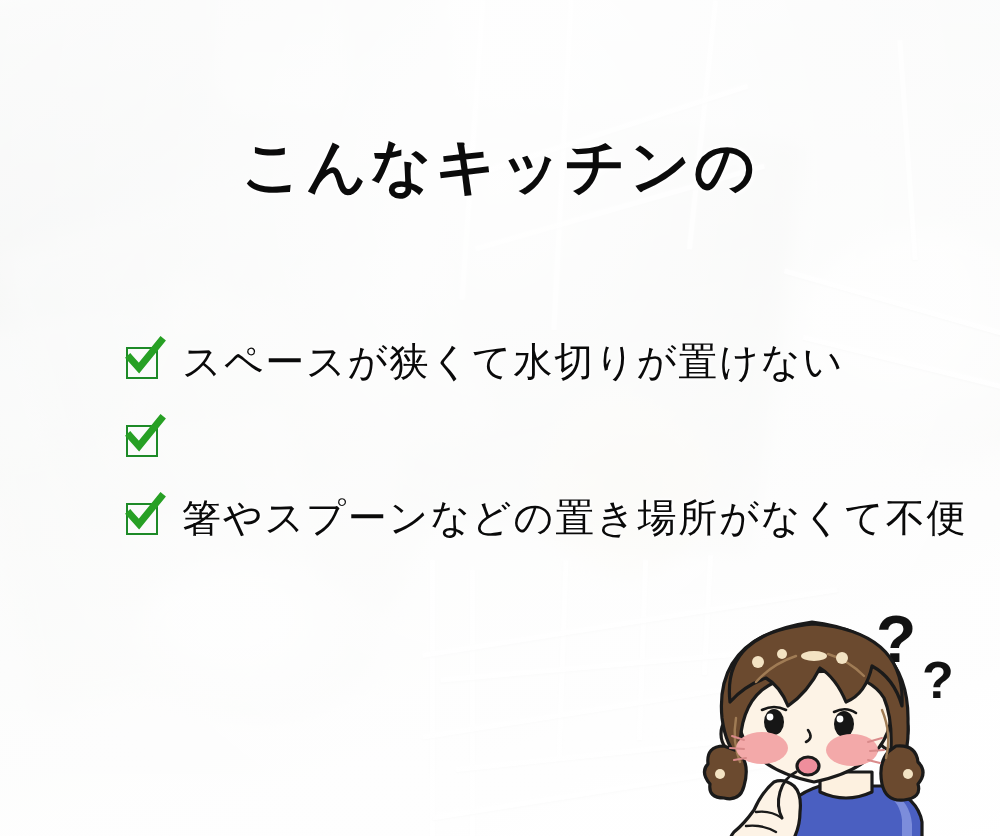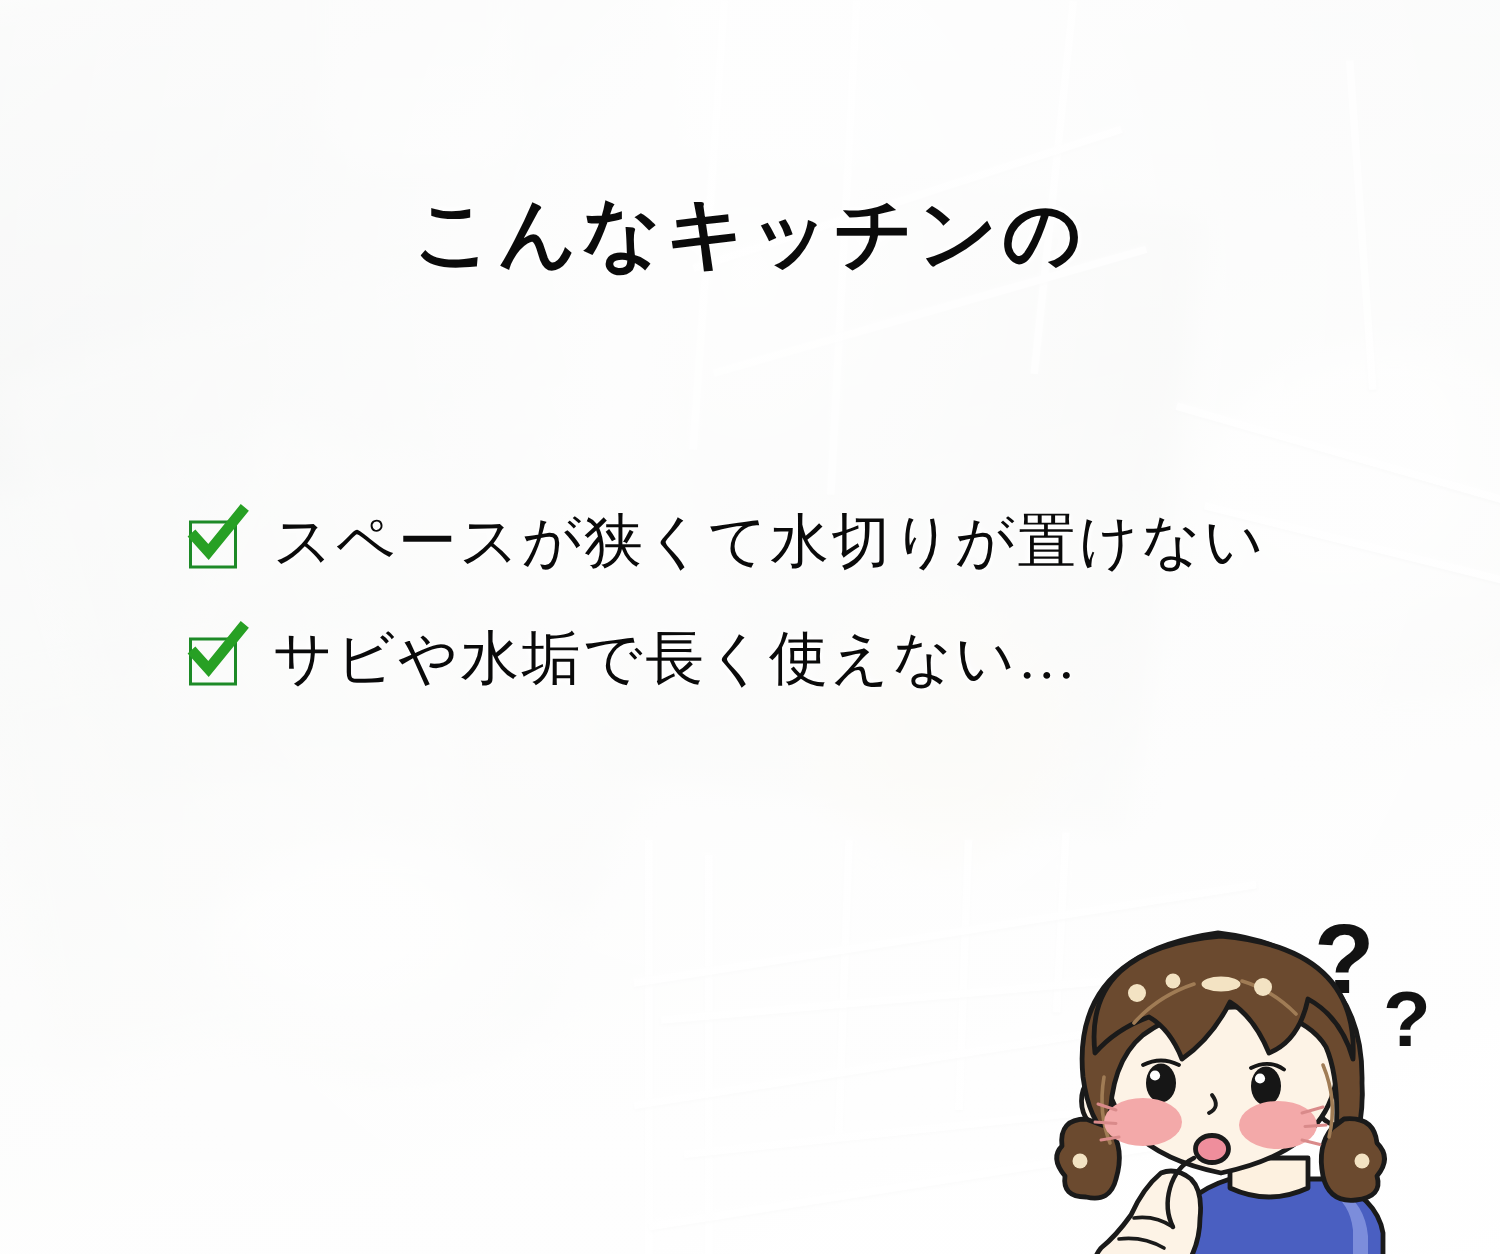--- a/index.html
+++ b/index.html
@@ -131,21 +131,21 @@
   }
 
   .headline {
     position: absolute;
     left: 0;
     top: 86px;
     width: 1000px;
     text-align: center;
     color: #0b0b0b;
     font-family: "Liberation Serif", "DejaVu Serif", serif;
-    font-size: 52px;
+    font-size: 60px;
     line-height: 1.38;
     letter-spacing: .055em;
     text-shadow:
       0 0 8px #ffffff, 0 0 14px #ffffff,
       1px 0 5px #ffffff, -1px 0 5px #ffffff,
       0 1px 5px #ffffff, 0 -1px 5px #ffffff;
   }
   .headline-line { display: block; white-space: nowrap; }
 
   .checklist {
@@ -282,23 +282,31 @@
       </li>
 
 
       <li class="check-item">
         <span class="check-box">
           <span class="sq"></span>
           <svg class="tick" viewBox="0 0 42 42">
             <path d="M6 21 L15 31 L37 4" fill="none" stroke="#27A024" stroke-width="7" stroke-linecap="square" stroke-linejoin="miter"></path>
           </svg>
         </span>
-        <span class="check-label">サビや水垢で長く使えない…</span>
       </li>
 
+      <li class="check-item">
+        <span class="check-box">
+          <span class="sq"></span>
+          <svg class="tick" viewBox="0 0 42 42">
+            <path d="M6 21 L15 31 L37 4" fill="none" stroke="#27A024" stroke-width="7" stroke-linecap="square" stroke-linejoin="miter"></path>
+          </svg>
+        </span>
+        <span class="check-label">箸やスプーンなどの置き場所がなくて不便</span>
+      </li>
 
     </ul>
 
     <div class="qmarks">
       <span class="qm qm-big">?</span>
       <span class="qm qm-small">?</span>
     </div>
 
     <div class="girl">
       <svg viewBox="0 0 300 236" width="300" height="236">

